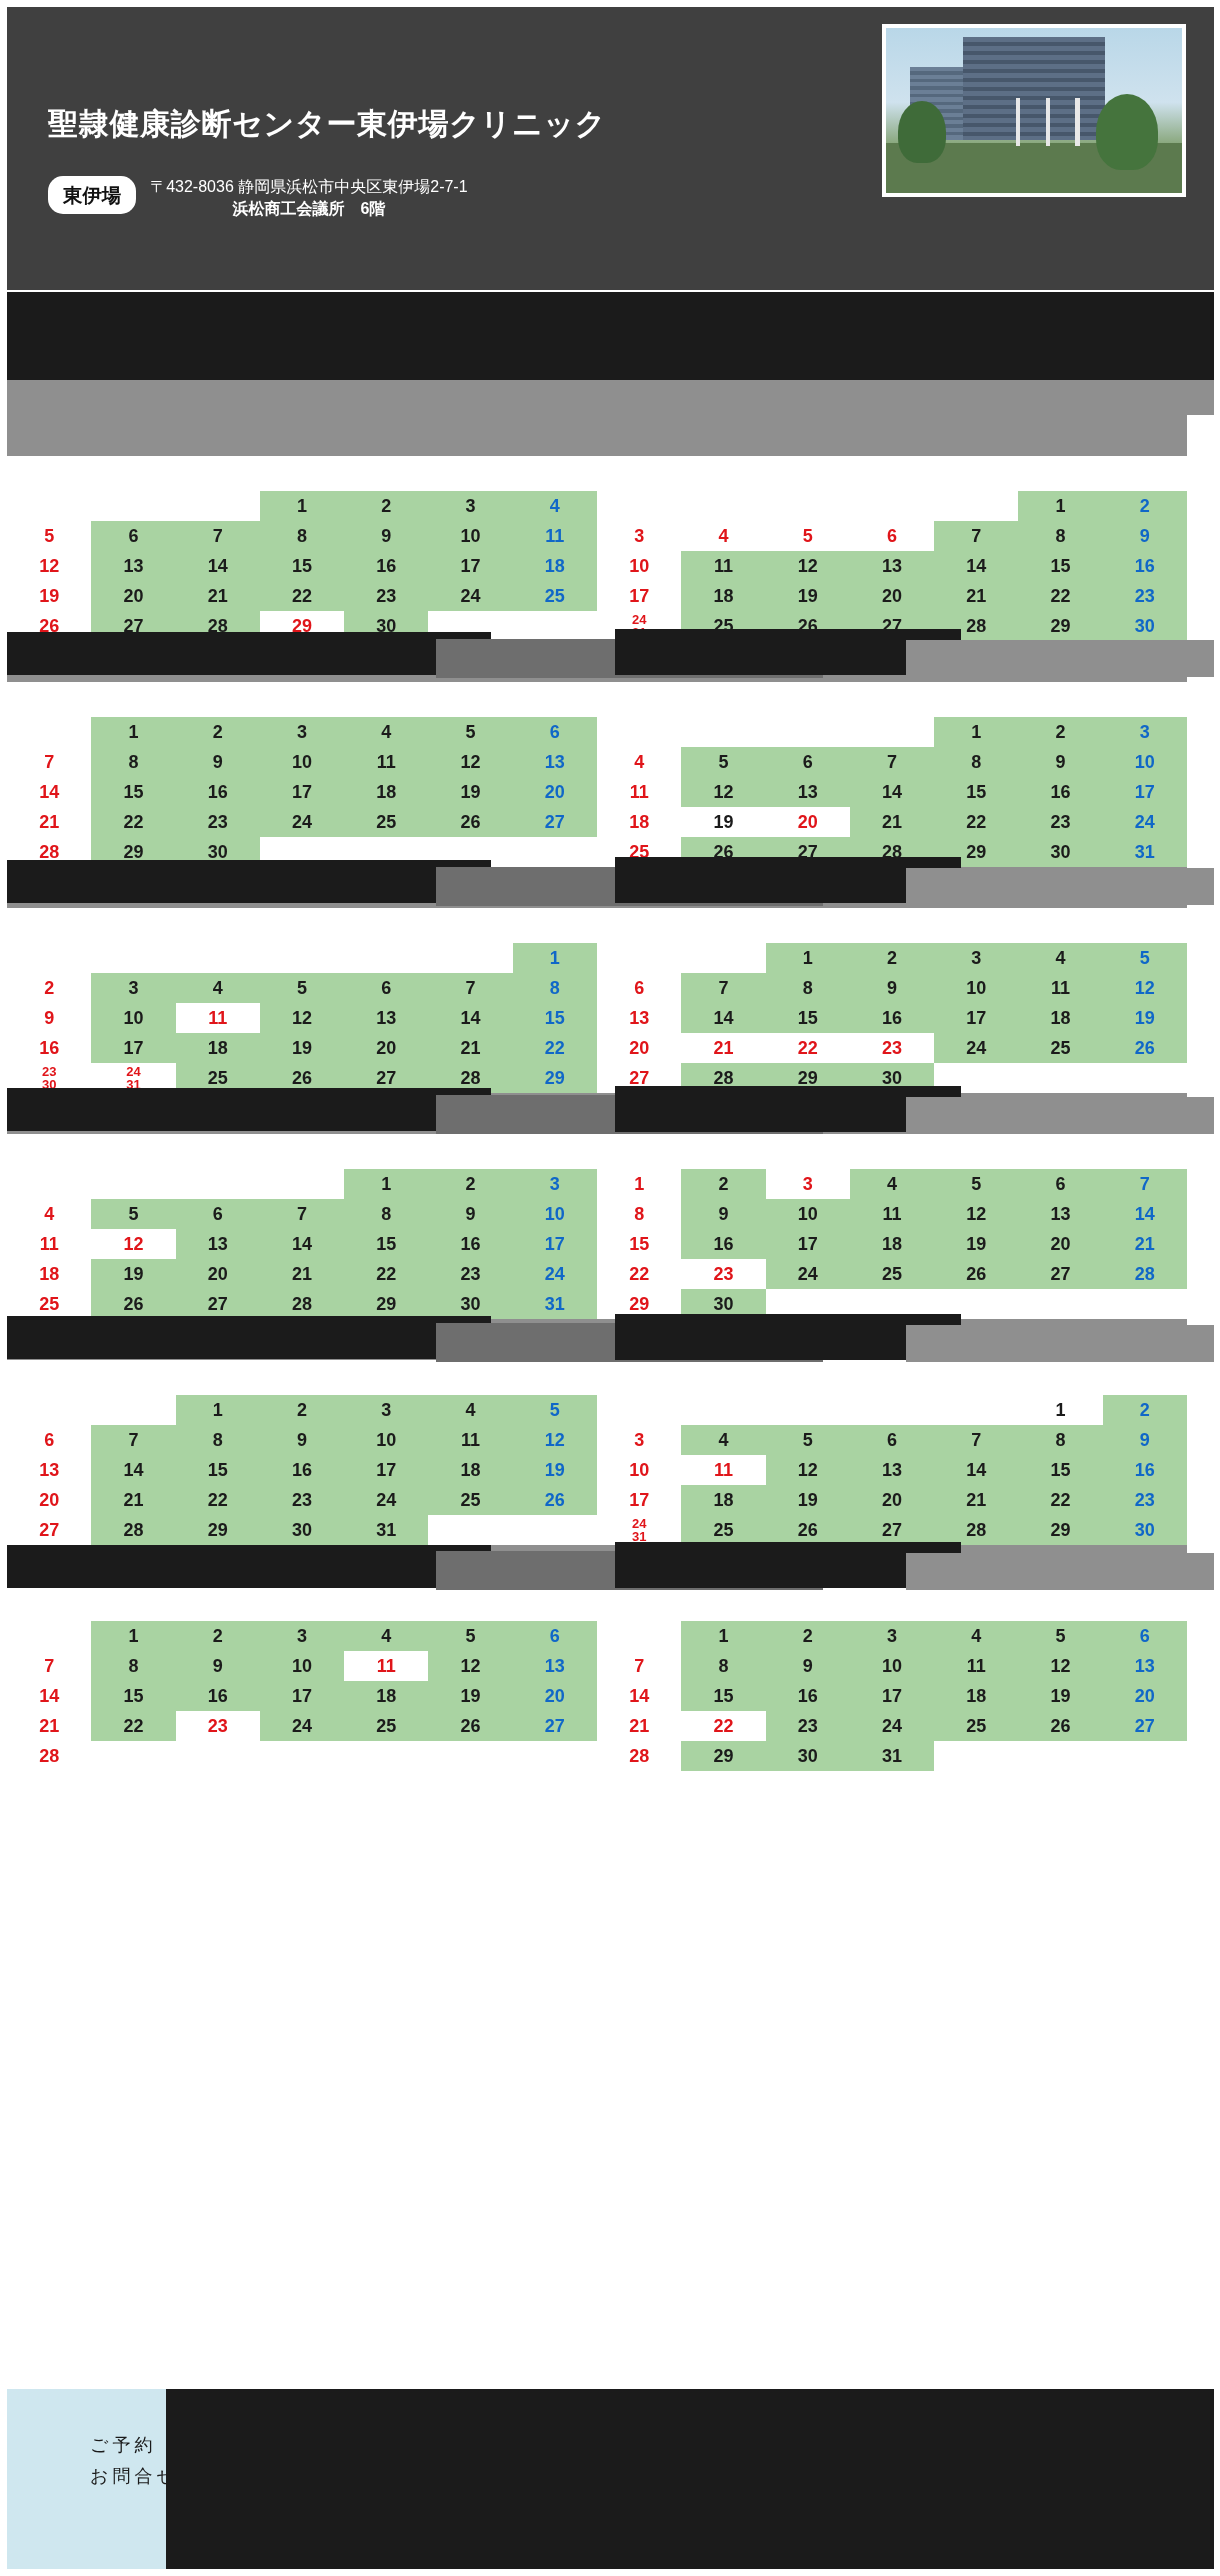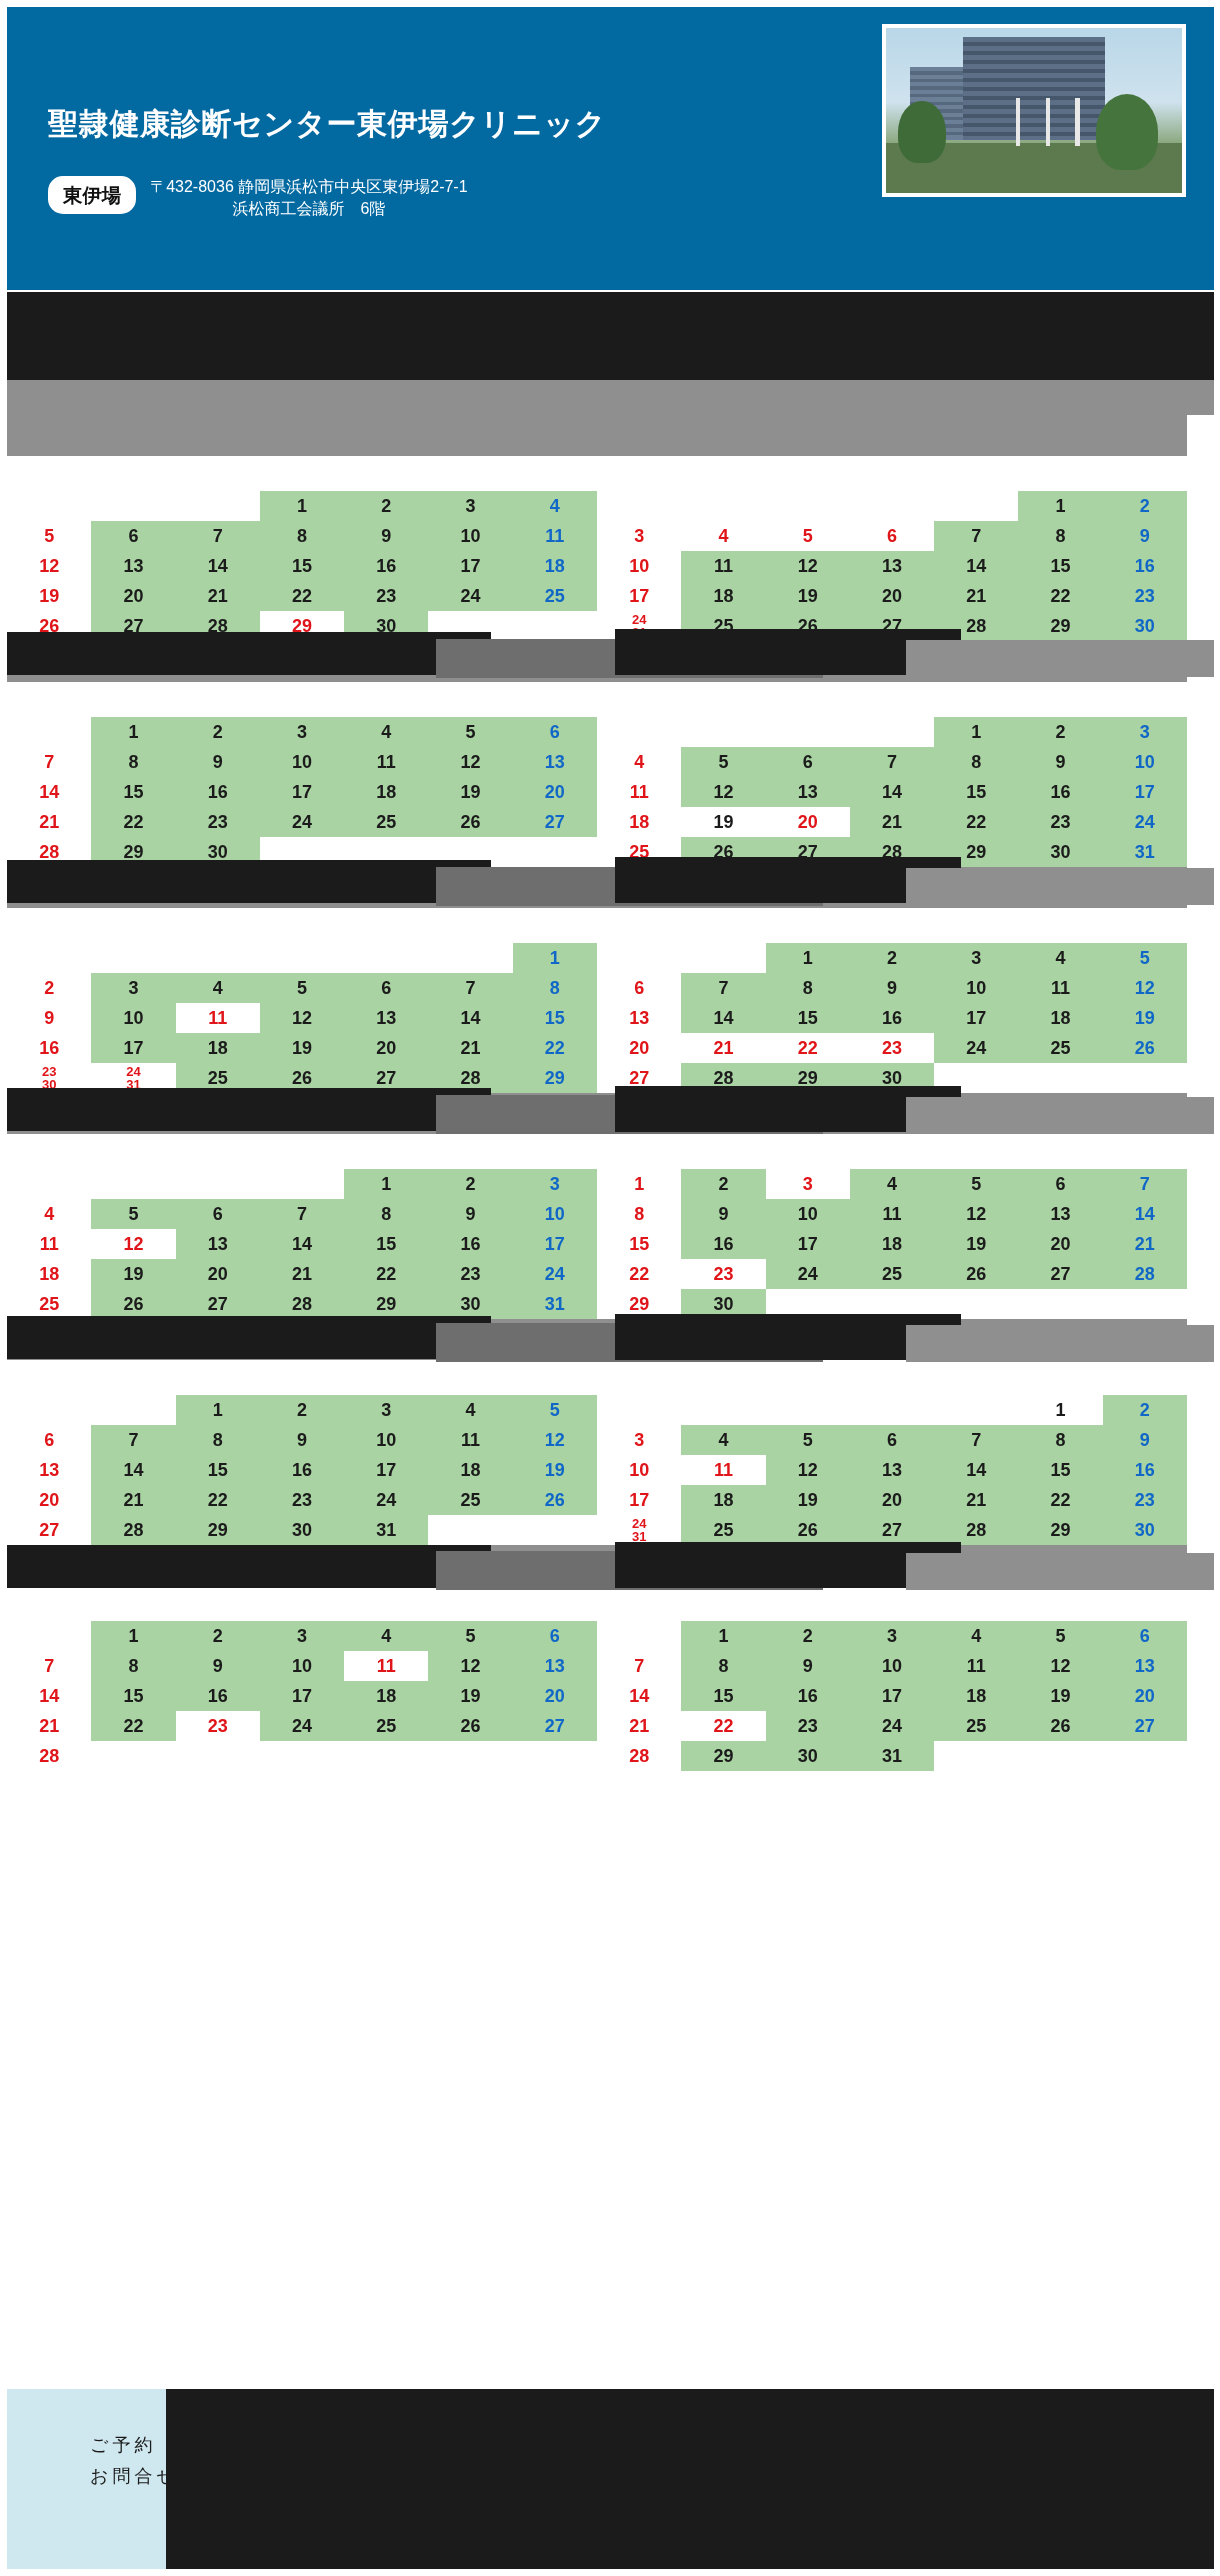--- a/index.html
+++ b/index.html
@@ -14,21 +14,21 @@
     width: 1221px;
     height: 2576px;
     background: #ffffff;
     border: 7px solid #ffffff;
     overflow: hidden;
   }
   
   .header {
     position: relative;
     height: 283px;
-    background: #0369a1;
+    background: #404040;
     padding: 12px;
   }
   .clinic-title {
     position: absolute;
     left: 41px;
     top: 97px;
     font-size: 30px;
     font-weight: bold;
     color: #ffffff;
     letter-spacing: 0.7px;
@@ -49,21 +49,21 @@
     border-radius: 15px;
     padding: 5.5px 15px;
     margin-right: 14px;
     white-space: nowrap;
   }
   .addr-lines {
     color: #ffffff;
     font-size: 16px;
     line-height: 1.35;
   }
-  .addr-lines .l2 { display:block; text-align:center; }
+  .addr-lines .l2 { display:block; text-align:center;font-weight:bold; }
   .photo {
     position: absolute;
     right: 28px;
     top: 16.6px;
     width: 304px;
     height: 173px;
     border: 4.1px solid #ffffff;
     background: linear-gradient(#b9d7e8 0%, #cfe2ee 45%, #8aa87e 70%, #6f8f63 100%);
     overflow: hidden;
   }

